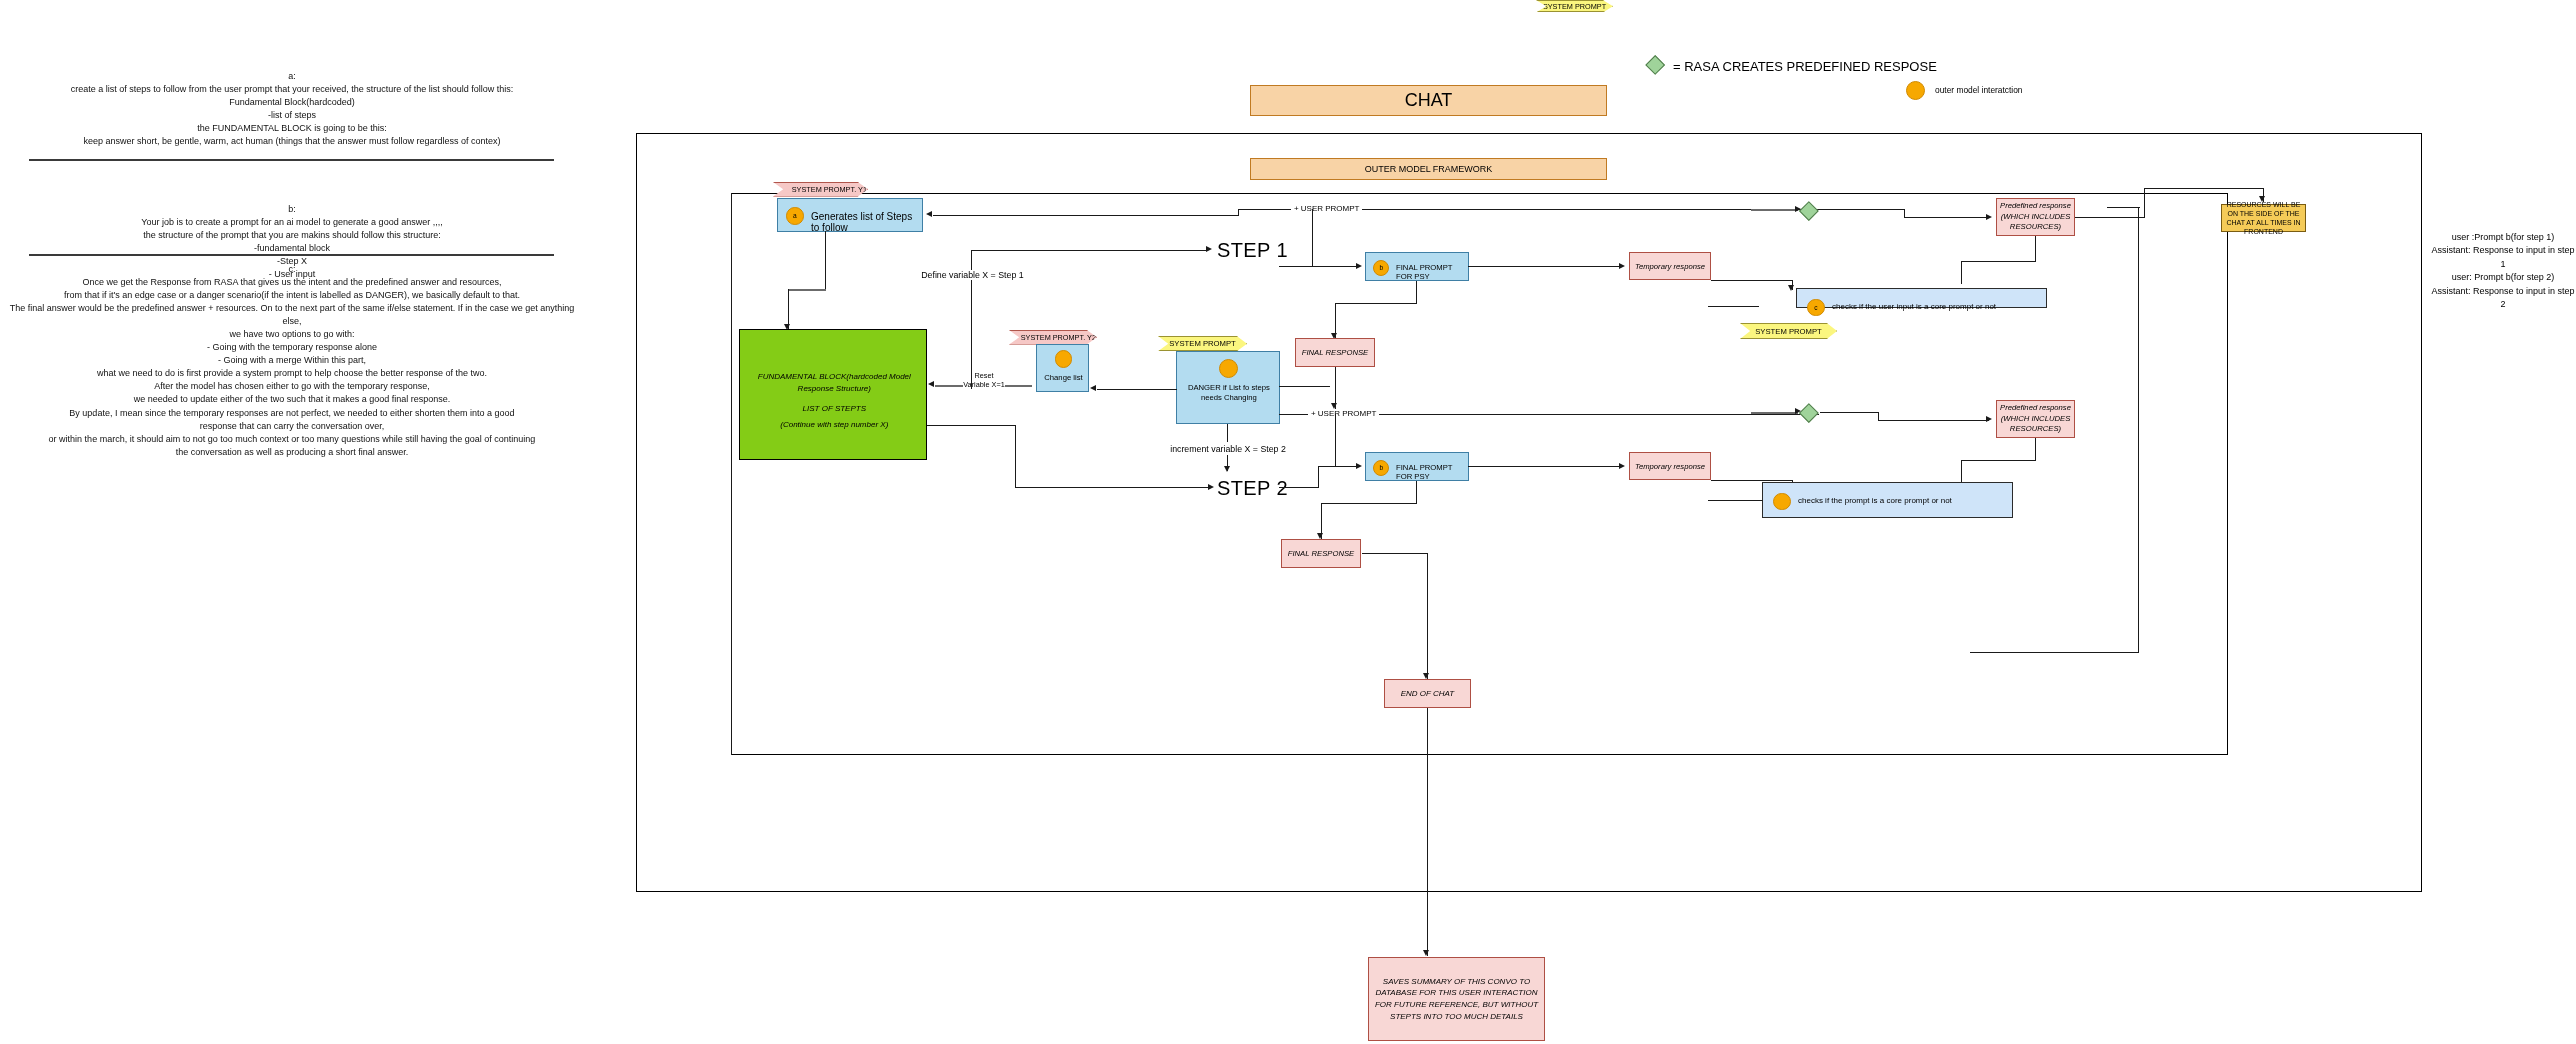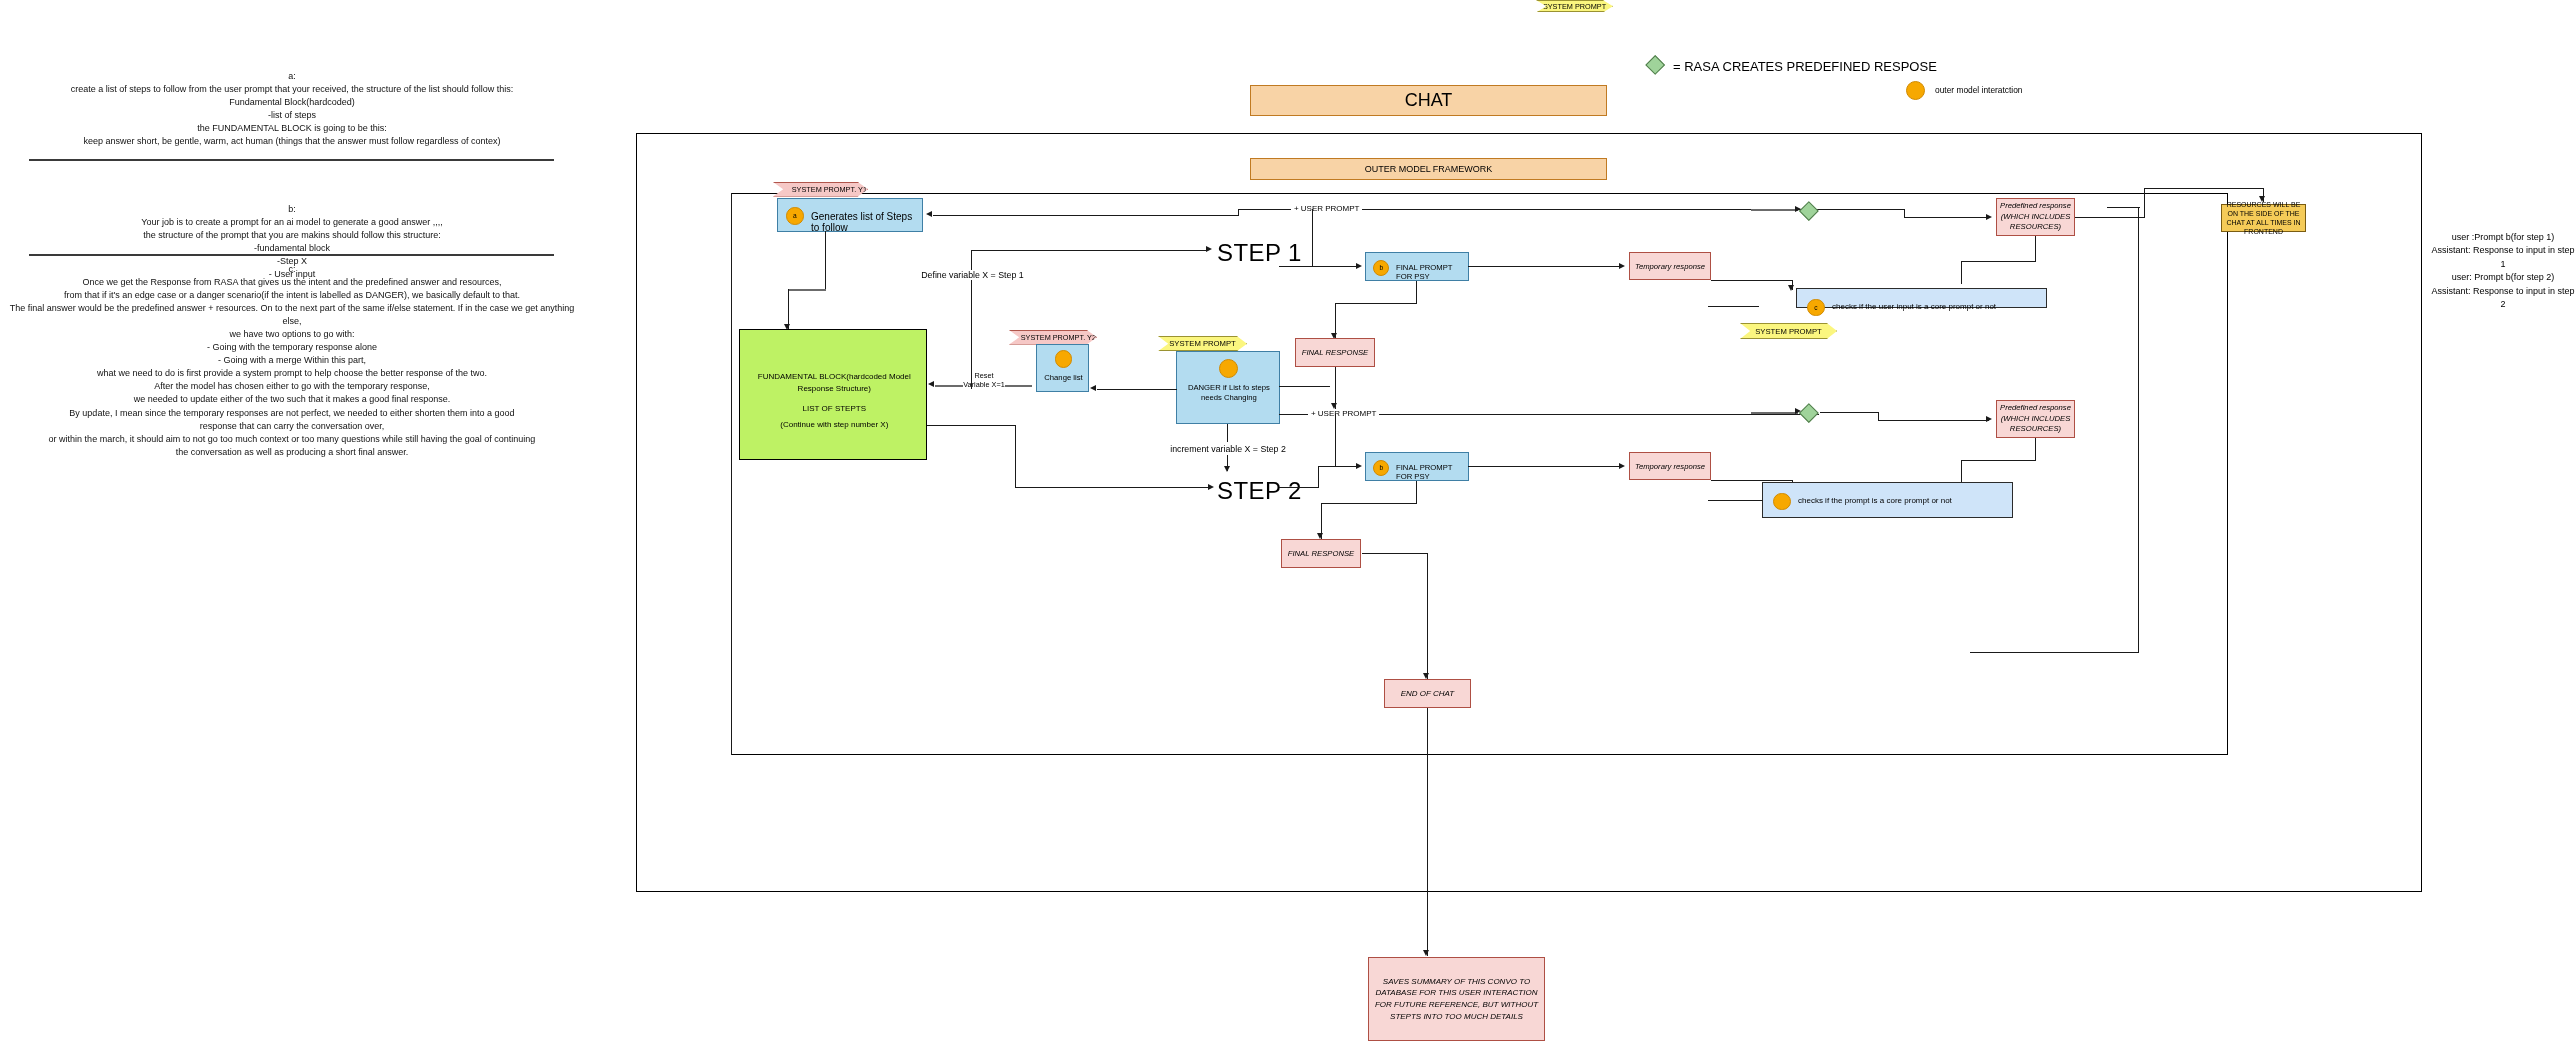--- a/index.html
+++ b/index.html
@@ -9,21 +9,21 @@
   
   .note-block{width:584px;text-align:center;font-size:9px;line-height:1.45;color:#111;}
   .rule{height:1.5px;background:#3a3a3a;}
 
   
   .box{display:flex;align-items:center;justify-content:center;text-align:center;}
   .blue{background:#b3dcf0;border:0.7px solid #3f7fa5;}
   .blue-lt{background:#cfe4f9;border:0.7px solid #2b2b2b;}
   .pink{background:#f8d7d5;border:0.7px solid #ae4f44;font-style:italic;}
   .orange{background:#f8d3a6;border:0.7px solid #c07a22;}
-  .plain{background:#bef264;border:0.7px solid #000;}
+  .plain{background:#84cc16;border:0.7px solid #000;font-style:italic;}
   .yellownote{background:#f5cb58;border:0.7px solid #7a5c12;}
 
   
   .chev{display:flex;align-items:center;justify-content:center;text-align:center;
         clip-path:polygon(0 0, calc(100% - 10.2px) 0, 100% 50%, calc(100% - 10.2px) 100%, 0 100%, 10.2px 50%);}
   .chev-yellow{background:#fbf67f;border:0.7px solid #9a9232;}
   .chev-pink{background:#f6c8c6;border:0.7px solid #b0564c;justify-content:flex-end;}
 
   .circle{border-radius:50%;background:#f7a800;border:0.7px solid #d18a00;
           display:flex;align-items:center;justify-content:center;font-size:6.6px;}
@@ -32,21 +32,21 @@
   
   .hline{background:#1a1a1a;height:0.7px;}
   .vline{background:#1a1a1a;width:0.7px;}
   .hline-g{background:#6b6b6b;height:1.5px;}
 
   .arrow-r{width:0;height:0;border-top:3.6px solid transparent;border-bottom:3.6px solid transparent;border-left:6.6px solid #1a1a1a;}
   .arrow-l{width:0;height:0;border-top:3.6px solid transparent;border-bottom:3.6px solid transparent;border-right:6.6px solid #1a1a1a;}
   .arrow-d{width:0;height:0;border-left:3.6px solid transparent;border-right:3.6px solid transparent;border-top:6.6px solid #1a1a1a;}
 
   .lbl{font-size:8px;background:#fff;padding:0 2.9px;white-space:nowrap;}
-  .lbl-big{font-size:24px;white-space:nowrap;letter-spacing:0.4px;}
+  .lbl-big{font-size:20px;white-space:nowrap;letter-spacing:0.4px;}
   .lbl-mid{font-size:8.8px;white-space:nowrap;background:#fff;padding:0 2.2px;}
 
   .frame{border:0.7px solid #000;background:transparent;}
   .right-text{font-size:9px;line-height:1.5;text-align:center;white-space:pre-line;}
 </style>
 </head>
 <body>
 
 <div class="abs note-block" style="left:0px;top:70px;">
   <span style="white-space:pre-line;">a:

